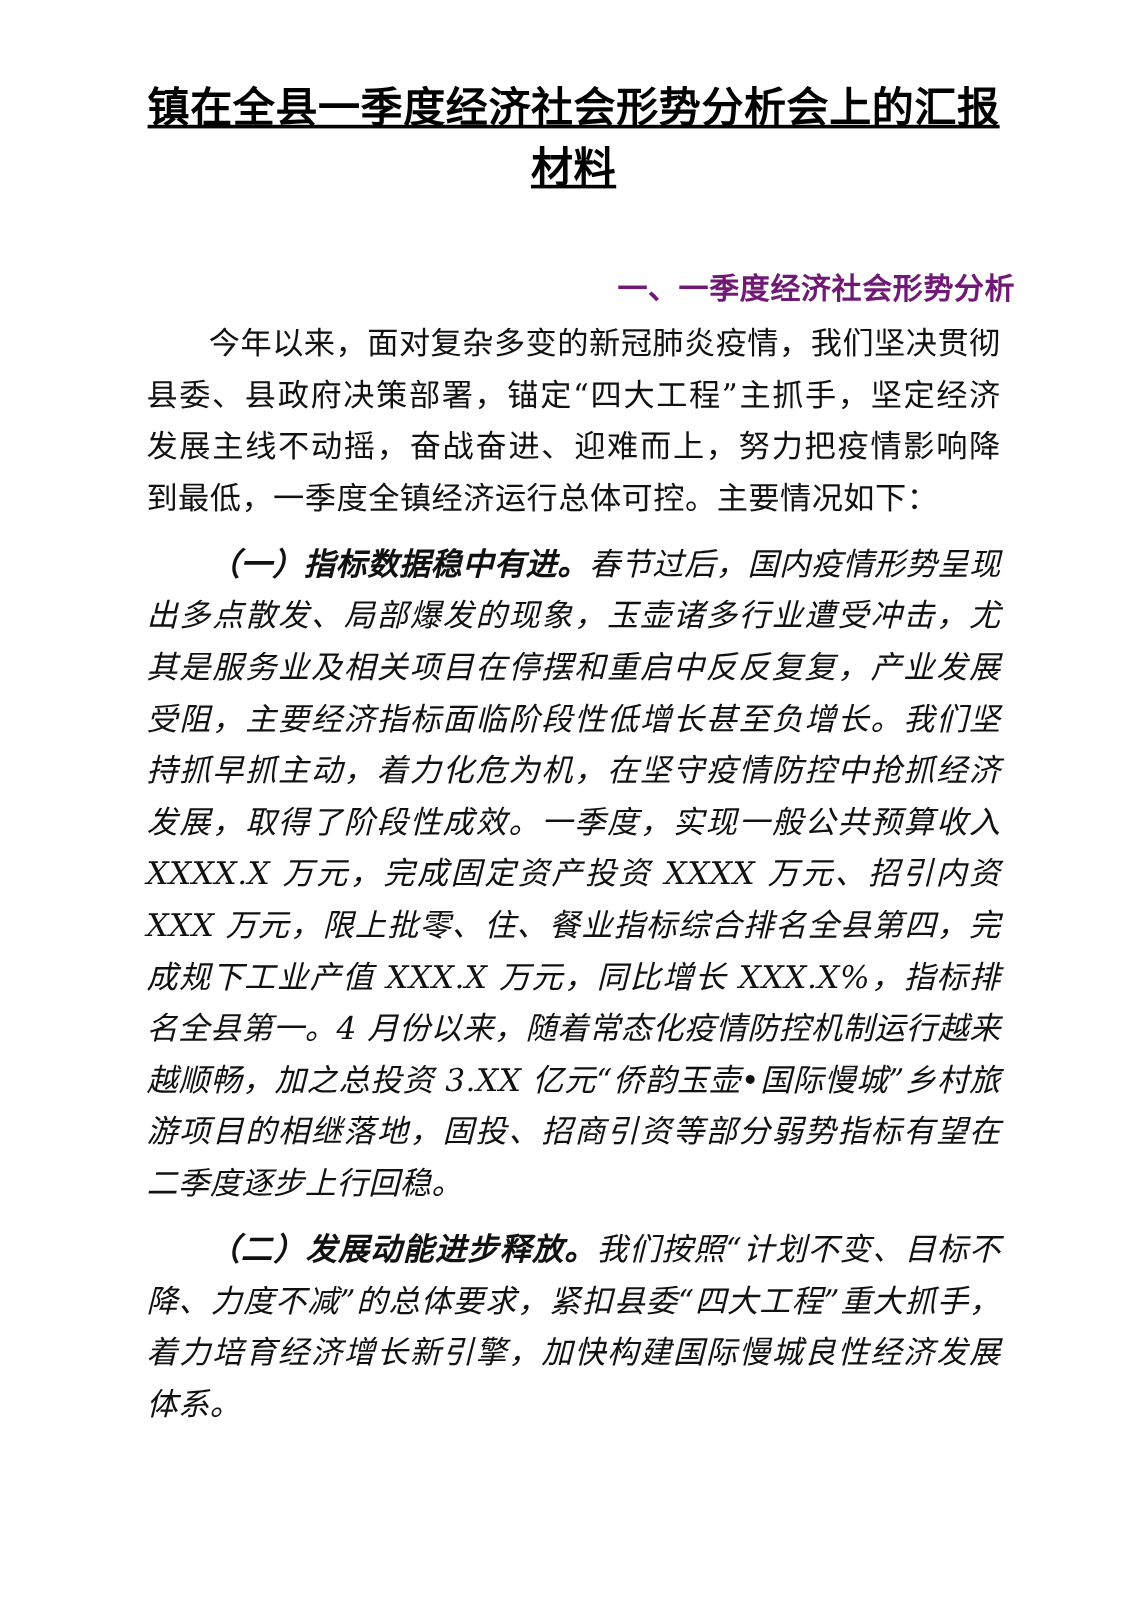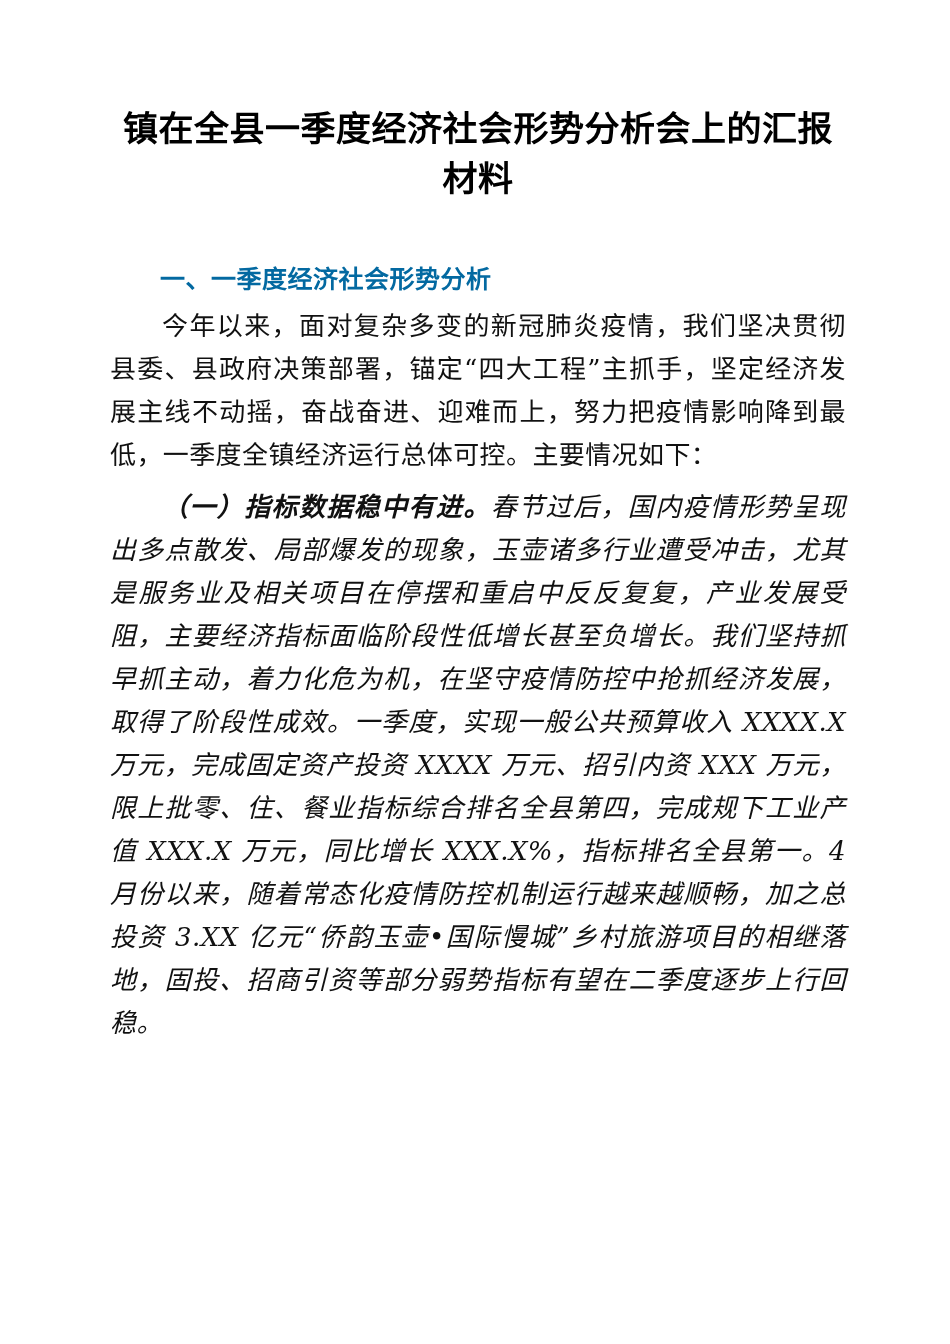--- a/index.html
+++ b/index.html
@@ -30,47 +30,49 @@
 
   
   .doc-title {
     font-family: "Liberation Serif", "DejaVu Serif", serif;
     font-weight: bold;
     font-size: 35px;
     line-height: 50px;
     text-align: center;
     letter-spacing: 0.5px;
     margin: 0;
-    padding-top: 105px;
+    padding-top: 66px;
     color: #000000;
+    text-decoration: underline;
   }
 
   
   .section-heading {
     font-family: "DejaVu Sans", "Liberation Sans", sans-serif;
     font-weight: bold;
     font-size: 25px;
     line-height: 42px;
     margin: 0;
     padding-top: 54px;
     text-indent: 50px;
     letter-spacing: 0.5px;
-    color: #0369a1;
+    color: #701a75;
+    text-align: right;
   }
 
   
   .body-par {
     font-family: "DejaVu Serif", "Liberation Serif", serif;
     font-size: 26px;
     line-height: 43px;
     text-align: justify;
     text-align-last: left;
     text-justify: inter-ideograph;
     text-indent: 52px;
-    margin: 0;
+    margin: 12px;
     letter-spacing: 0.4px;
     color: #111111;
   }
 
   .body-par + .body-par {
     margin-top: 9px;
     font-style: italic;
   }
 
   #par-intro {
@@ -97,15 +99,18 @@
     <h2 class="section-heading">一、一季度经济社会形势分析</h2>
 
     <p class="body-par" id="par-intro">
       <span class="par-lead"></span><span class="par-body">今年以来，面对复杂多变的新冠肺炎疫情，我们坚决贯彻县委、县政府决策部署，锚定“四大工程”主抓手，坚定经济发展主线不动摇，奋战奋进、迎难而上，努力把疫情影响降到最低，一季度全镇经济运行总体可控。主要情况如下：</span>
     </p>
 
     <p class="body-par" id="par-one">
       <span class="par-lead">（一）指标数据稳中有进。</span><span class="par-body">春节过后，国内疫情形势呈现出多点散发、局部爆发的现象，玉壶诸多行业遭受冲击，尤其是服务业及相关项目在停摆和重启中反反复复，产业发展受阻，主要经济指标面临阶段性低增长甚至负增长。我们坚持抓早抓主动，着力化危为机，在坚守疫情防控中抢抓经济发展，取得了阶段性成效。一季度，实现一般公共预算收入 XXXX.X 万元，完成固定资产投资 XXXX 万元、招引内资 XXX 万元，限上批零、住、餐业指标综合排名全县第四，完成规下工业产值 XXX.X 万元，同比增长 XXX.X%，指标排名全县第一。4 月份以来，随着常态化疫情防控机制运行越来越顺畅，加之总投资 3.XX 亿元“侨韵玉壶•国际慢城”乡村旅游项目的相继落地，固投、招商引资等部分弱势指标有望在二季度逐步上行回稳。</span>
     </p>
 
+    <p class="body-par" id="par-two">
+      <span class="par-lead">（二）发展动能进步释放。</span><span class="par-body">我们按照“计划不变、目标不降、力度不减”的总体要求，紧扣县委“四大工程”重大抓手，着力培育经济增长新引擎，加快构建国际慢城良性经济发展体系。</span>
+    </p>
 
   </div>
 </div>
 
 </body></html>

